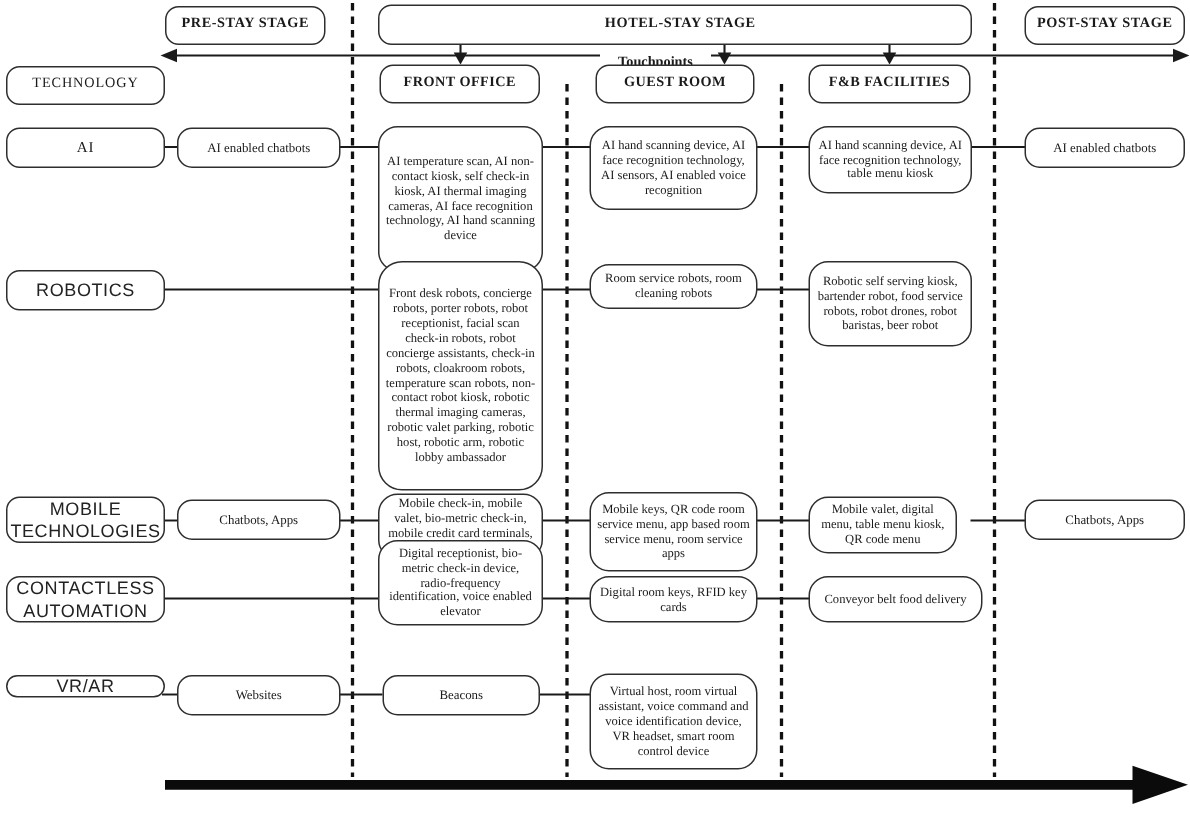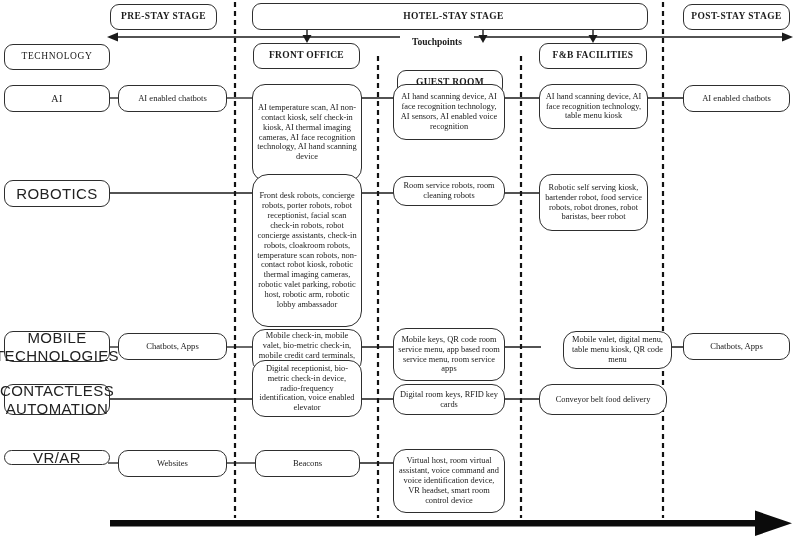--- a/index.html
+++ b/index.html
@@ -19,21 +19,21 @@
     border:1.2px solid #2e2e2e;
     border-radius:9px;
     display:flex;align-items:center;justify-content:center;
     text-align:center;
     padding:2px 4px;
     line-height:1.18;
   }
   .hdr{font-weight:bold;font-size:9.5px;letter-spacing:0.4px;}
   .colhdr{font-weight:bold;font-size:9.5px;letter-spacing:0.3px;}
   .tech{font-size:9.5px;letter-spacing:0.6px;}
-  .rowlbl{font-family:"Liberation Sans", sans-serif;font-size:15px;letter-spacing:0.4px;color:#222;}
+  .rowlbl{font-family:"Liberation Sans", sans-serif;font-size:12px;letter-spacing:0.4px;color:#222;}
   .serif-lbl{font-size:10px;letter-spacing:0.5px;}
   .content{font-size:8.4px;border-radius:13px;}
   .small-content{font-size:8.6px;}
   .touchlbl{
     position:absolute;left:400px;top:36px;width:74px;height:13px;
     background:#ffffff;
     font-weight:bold;font-size:9.5px;text-align:center;line-height:13px;
   }
   .journeylbl{
     position:absolute;left:280px;top:528px;width:340px;
@@ -104,46 +104,46 @@
   </svg>
 
   <div class="box hdr" style="left:110px;top:4px;width:107px;height:26px;">PRE-STAY STAGE</div>
   <div class="box hdr" style="left:252px;top:3px;width:396px;height:27px;padding-left:11px;">HOTEL-STAY STAGE</div>
   <div class="box hdr" style="left:683px;top:4px;width:107px;height:26px;">POST-STAY STAGE</div>
 
   <div class="touchlbl">Touchpoints</div>
 
   <div class="box tech" style="left:4px;top:44px;width:106px;height:26px;">TECHNOLOGY</div>
   <div class="box colhdr" style="left:253px;top:43px;width:107px;height:26px;">FRONT OFFICE</div>
-  <div class="box colhdr" style="left:397px;top:43px;width:106px;height:26px;margin-top:27px;">GUEST ROOM</div>
+  <div class="box colhdr" style="left:397px;top:43px;width:106px;height:26px;">GUEST ROOM</div>
   <div class="box serif-lbl" style="left:4px;top:85px;width:106px;height:27px;">AI</div>
 
   <div class="box colhdr" style="left:539px;top:43px;width:108px;height:26px;">F&amp;B FACILITIES</div>
   <div class="box small-content" style="left:118px;top:85px;width:109px;height:27px;border-radius:10px;">AI enabled chatbots</div>
   <div class="box content" style="left:252px;top:84px;width:110px;height:97px;">AI temperature scan, AI non-contact kiosk, self check-in kiosk, AI thermal imaging cameras, AI face recognition technology, AI hand scanning device</div>
   <div class="box content" style="left:393px;top:84px;width:112px;height:56px;">AI hand scanning device, AI face recognition technology, AI sensors, AI enabled voice recognition</div>
   <div class="box content" style="left:539px;top:84px;width:109px;height:45px;">AI hand scanning device, AI face recognition technology, table menu kiosk</div>
   <div class="box small-content" style="left:683px;top:85px;width:107px;height:27px;border-radius:10px;">AI enabled chatbots</div>
 
   <div class="box rowlbl" style="left:4px;top:180px;width:106px;height:27px;">ROBOTICS</div>
   <div class="box content" style="left:252px;top:174px;width:110px;height:153px;border-radius:16px;">Front desk robots, concierge robots, porter robots, robot receptionist, facial scan check-in robots, robot concierge assistants, check-in robots, cloakroom robots, temperature scan robots, non-contact robot kiosk, robotic thermal imaging cameras, robotic valet parking, robotic host, robotic arm, robotic lobby ambassador</div>
   <div class="box content" style="left:393px;top:176px;width:112px;height:30px;">Room service robots, room cleaning robots</div>
   <div class="box content" style="left:539px;top:174px;width:109px;height:57px;">Robotic self serving kiosk, bartender robot, food service robots, robot drones, robot baristas, beer robot</div>
 
   <div class="box rowlbl" style="left:4px;top:331px;width:106px;height:31px;">MOBILE TECHNOLOGIES</div>
   <div class="box small-content" style="left:118px;top:333px;width:109px;height:27px;border-radius:10px;">Chatbots, Apps</div>
   <div class="box content" style="left:252px;top:329px;width:110px;height:44px;">Mobile check-in, mobile valet, bio-metric check-in, mobile credit card terminals, beacons</div>
   <div class="box content" style="left:393px;top:328px;width:112px;height:53px;">Mobile keys, QR code room service menu, app based room service menu, room service apps</div>
-  <div class="box content" style="left:539px;top:331px;width:109px;height:38px;margin-left:24px;">Mobile valet, digital menu, table menu kiosk, QR code menu</div>
+  <div class="box content" style="left:539px;top:331px;width:99px;height:38px;">Mobile valet, digital menu, table menu kiosk, QR code menu</div>
   <div class="box small-content" style="left:683px;top:333px;width:107px;height:27px;border-radius:10px;">Chatbots, Apps</div>
 
   <div class="box rowlbl" style="left:4px;top:384px;width:106px;height:31px;">CONTACTLESS AUTOMATION</div>
   <div class="box content" style="left:252px;top:360px;width:110px;height:57px;">Digital receptionist, bio-metric check-in device, radio-frequency identification, voice enabled elevator</div>
   <div class="box content" style="left:393px;top:384px;width:112px;height:31px;">Digital room keys, RFID key cards</div>
-  <div class="box content" style="left:539px;top:384px;width:128px;height:31px;">Conveyor belt food delivery</div>
+  <div class="box content" style="left:539px;top:384px;width:116px;height:31px;">Conveyor belt food delivery</div>
 
   <div class="box rowlbl" style="left:4px;top:450px;width:106px;height:15px;">VR/AR</div>
   <div class="box small-content" style="left:118px;top:450px;width:109px;height:27px;border-radius:10px;">Websites</div>
   <div class="box small-content" style="left:255px;top:450px;width:105px;height:27px;border-radius:10px;">Beacons</div>
   <div class="box content" style="left:393px;top:449px;width:112px;height:64px;">Virtual host, room virtual assistant, voice command and voice identification device, VR headset, smart room control device</div>
 
   <div class="journeylbl">CUSTOMER JOURNEY</div>
 
 </div>
 

